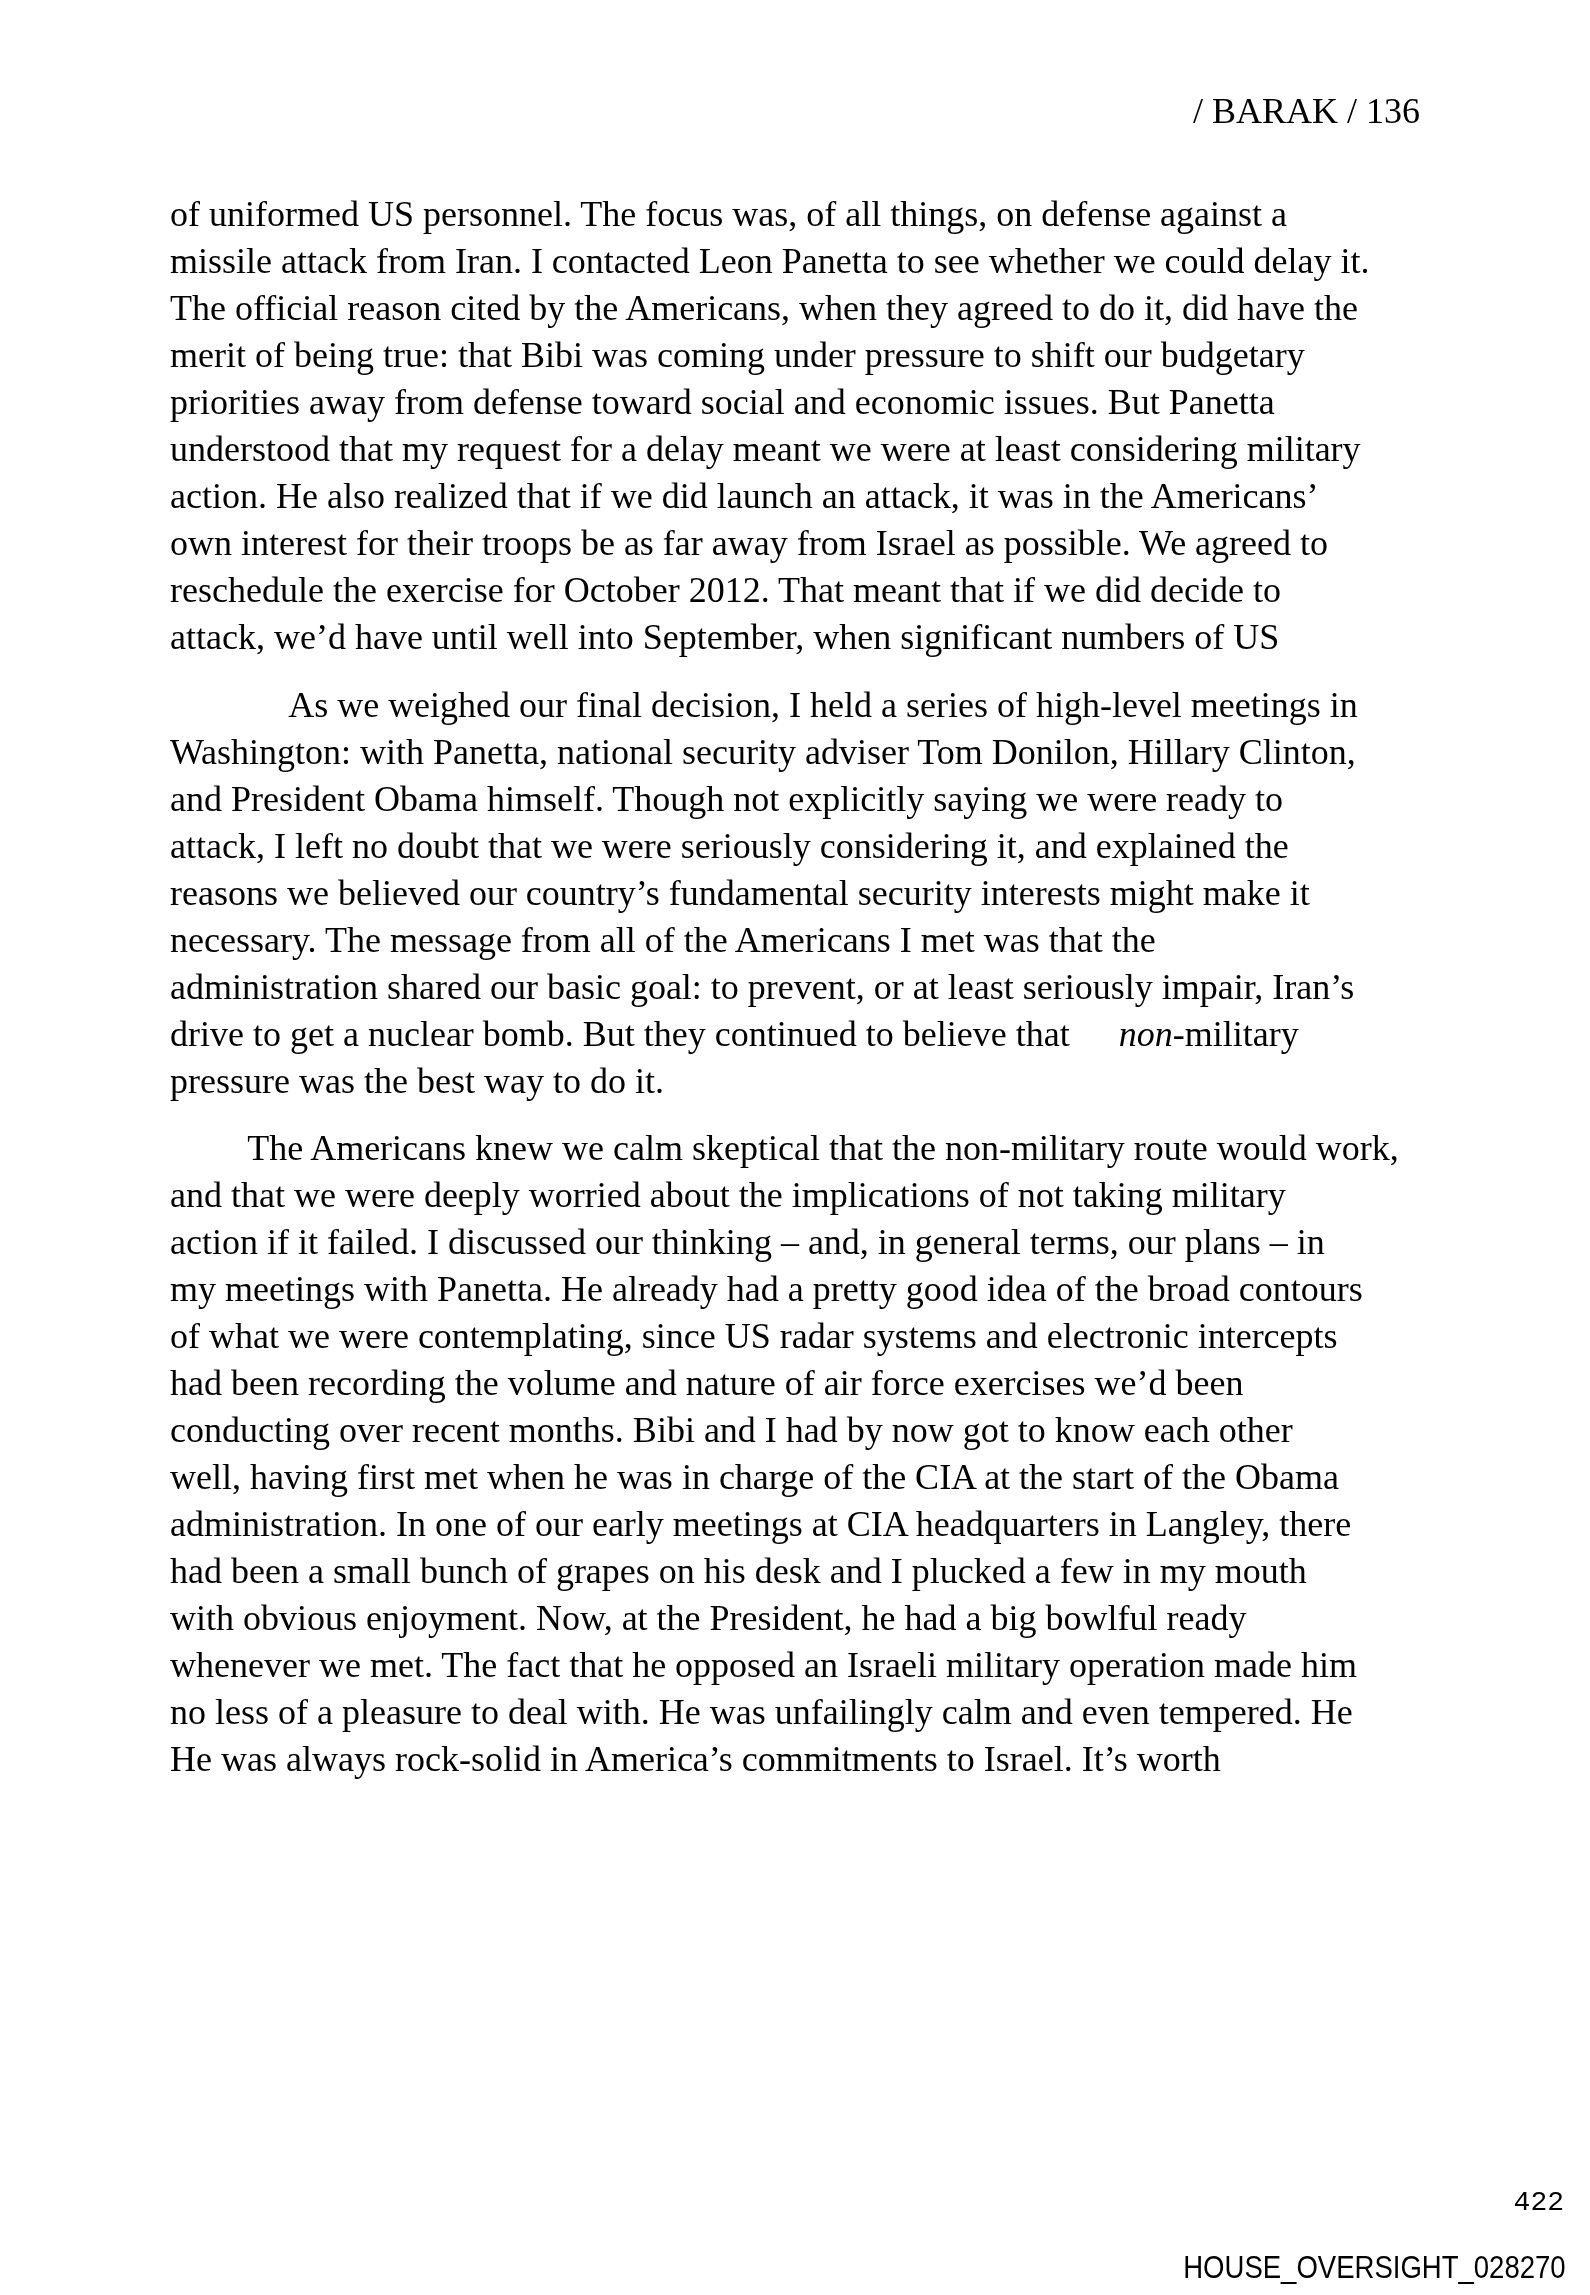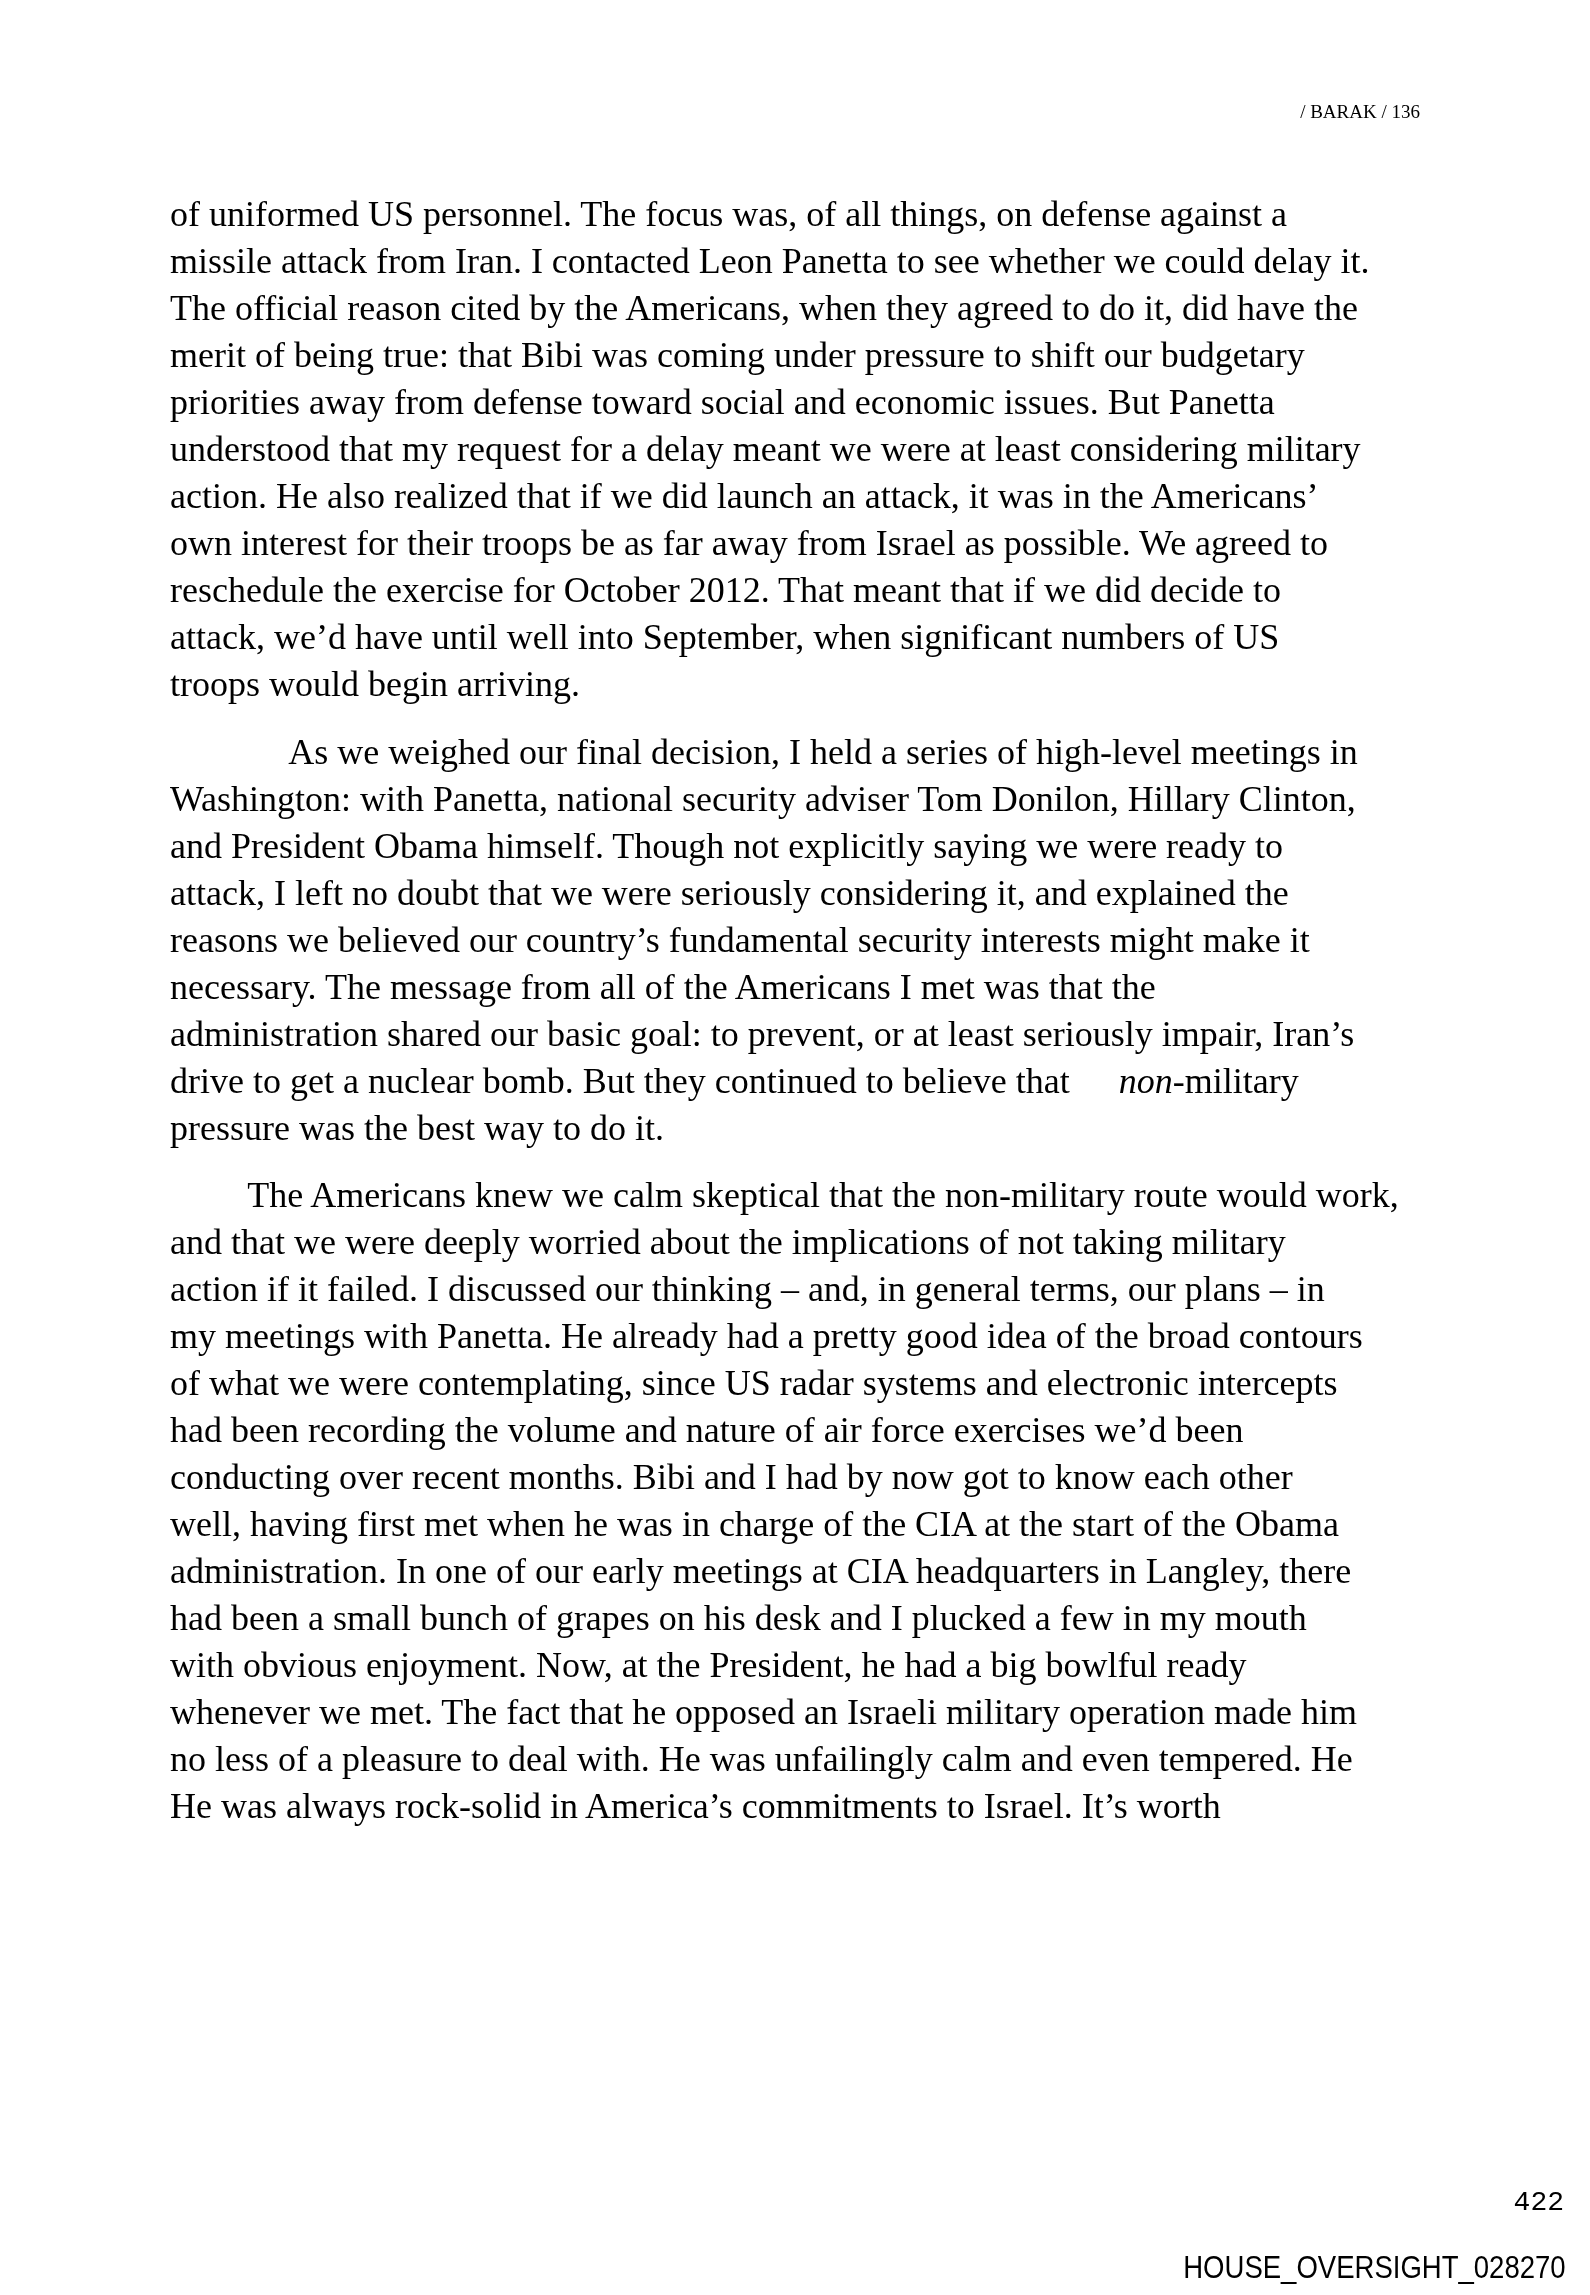--- a/index.html
+++ b/index.html
@@ -12,21 +12,21 @@
       height: 2295px;
       position: relative;
       overflow: hidden;
       color: #000000;
     }
     .running-header {
       position: absolute;
       top: 92px;
       right: 171px;
       font-family: "Liberation Serif", "DejaVu Serif", serif;
-      font-size: 19px;
+      font-size: 36px;
       line-height: 39px;
       white-space: nowrap;
     }
     .body-text {
       position: absolute;
       left: 170px;
       top: 191px;
       width: 1258px;
       font-family: "Liberation Serif", "DejaVu Serif", serif;
       font-size: 36px;
@@ -80,21 +80,20 @@
     <span class="line">of uniformed US personnel. The focus was, of all things, on defense against a</span>
     <span class="line">missile attack from Iran. I contacted Leon Panetta to see whether we could delay it.</span>
     <span class="line">The official reason cited by the Americans, when they agreed to do it, did have the</span>
     <span class="line">merit of being true: that Bibi was coming under pressure to shift our budgetary</span>
     <span class="line">priorities away from defense toward social and economic issues. But Panetta</span>
     <span class="line">understood that my request for a delay meant we were at least considering military</span>
     <span class="line">action. He also realized that if we did launch an attack, it was in the Americans’</span>
     <span class="line">own interest for their troops be as far away from Israel as possible. We agreed to</span>
     <span class="line">reschedule the exercise for October 2012. That meant that if we did decide to</span>
     <span class="line">attack, we’d have until well into September, when significant numbers of US</span>
-    <span class="line">troops would begin arriving.</span>
   </p>
 
   <p class="para">
     <span class="line indent">As we weighed our final decision, I held a series of high-level meetings in</span>
     <span class="line">Washington: with Panetta, national security adviser Tom Donilon, Hillary Clinton,</span>
     <span class="line">and President Obama himself. Though not explicitly saying we were ready to</span>
     <span class="line">attack, I left no doubt that we were seriously considering it, and explained the</span>
     <span class="line">reasons we believed our country’s fundamental security interests might make it</span>
     <span class="line">necessary. The message from all of the Americans I met was that the</span>
     <span class="line">administration shared our basic goal: to prevent, or at least seriously impair, Iran’s</span>

